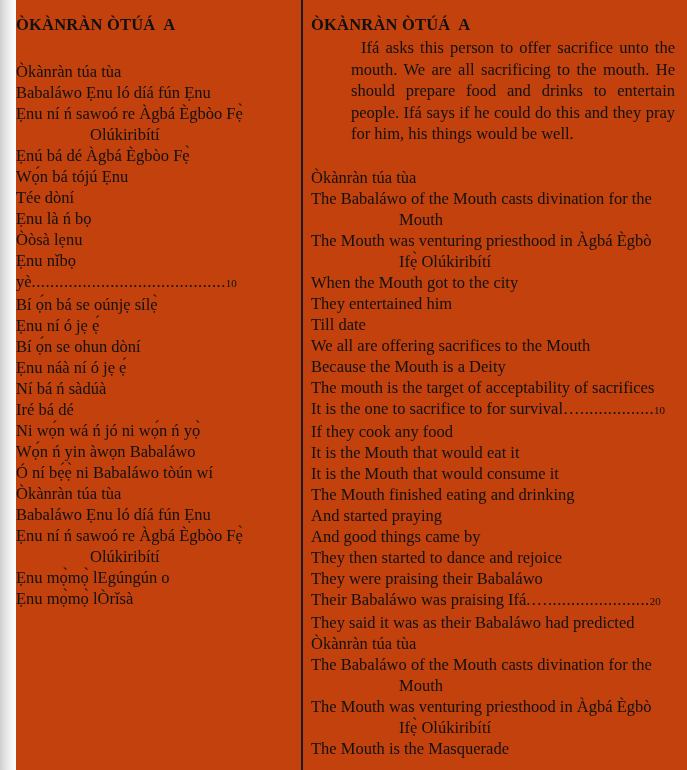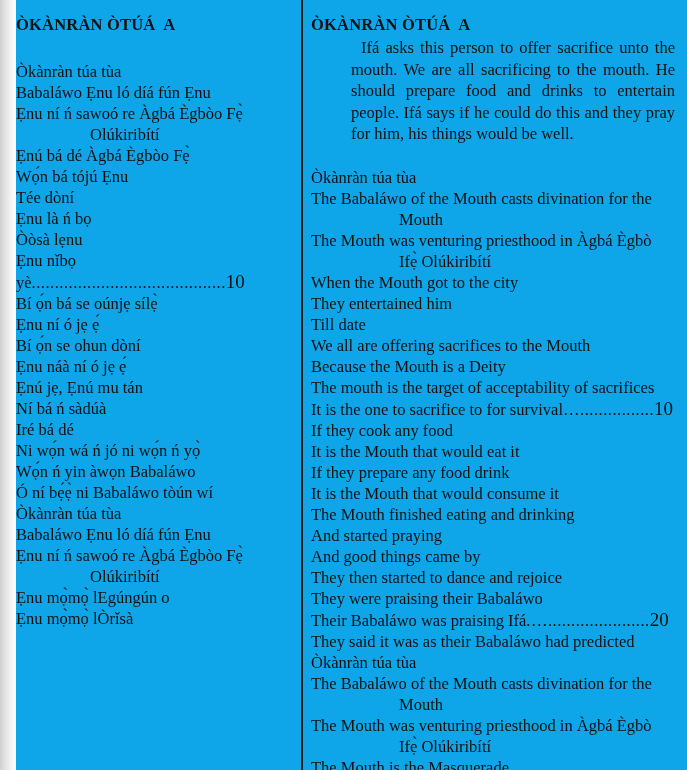--- a/index.html
+++ b/index.html
@@ -12,21 +12,21 @@
     height: 770px;
     overflow: hidden;
     font-family: "Liberation Serif", "DejaVu Serif", serif;
     color: #111111;
   }
   .page {
     position: relative;
     width: 687px;
     height: 770px;
     box-sizing: border-box;
-    background: #0ea5e9;
+    background: #c2410c;
   }
   
   .scan-shadow {
     position: absolute;
     top: 0;
     left: 0;
     width: 16px;
     height: 770px;
     background: linear-gradient(to right, #cfcfcf 0%, #e4e4e4 35%, #f6f6f6 75%, #ffffff 100%);
     pointer-events: none;
@@ -95,21 +95,21 @@
   }
   .vline.wrap2 {
     text-align: justify;
     text-justify: inter-word;
   }
   .leader {
     letter-spacing: 0.5px;
   }
   .gap-left { height: 24px; }
   .gap-right { height: 22px; }
-  .num { font-size: 19px; }
+  .num { font-size: 11px; }
 </style>
 </head>
 <body>
 
 <div class="page">
 
   <div class="scan-shadow"></div>
 
   <div class="columns">
 
@@ -124,21 +124,20 @@
           <div class="vline"><span>Ẹnú bá dé Àgbá Ègbòo Fẹ̀</span></div>
           <div class="vline"><span>Wọ́n bá tójú Ẹnu</span></div>
           <div class="vline"><span>Tée dòní</span></div>
           <div class="vline"><span>Ẹnu là ń bọ</span></div>
           <div class="vline"><span>Òòsà lẹnu</span></div>
           <div class="vline"><span>Ẹnu nǐbọ yè</span><span class="leader">..........................................</span><span class="num">10</span></div>
           <div class="vline"><span>Bí ọ́n bá se oúnjẹ sílẹ̀</span></div>
           <div class="vline"><span>Ẹnu ní ó jẹ ẹ́</span></div>
           <div class="vline"><span>Bí ọ́n se ohun dòní</span></div>
           <div class="vline"><span>Ẹnu náà ní ó jẹ ẹ́</span></div>
-          <div class="vline"><span>Ẹnú jẹ, Ẹnú mu tán</span></div>
           <div class="vline"><span>Ní bá ń sàdúà</span></div>
           <div class="vline"><span>Iré bá dé</span></div>
           <div class="vline"><span>Ni wọ́n wá ń jó ni wọ́n ń yọ̀</span></div>
           <div class="vline"><span>Wọ́n ń yin àwọn Babaláwo</span></div>
           <div class="vline"><span>Ó ní bẹ́ẹ̀ ni Babaláwo tòún wí</span></div>
           <div class="vline"><span>Òkànràn túa tùa</span></div>
           <div class="vline"><span>Babaláwo Ẹnu ló díá fún Ẹnu</span></div>
           <div class="vline"><span>Ẹnu ní ń sawoó re Àgbá Ègbòo Fẹ̀</span></div>
           <div class="vline indent"><span>Olúkiribítí</span></div>
           <div class="vline"><span>Ẹnu mọ̀mọ̀ lEgúngún o</span></div>
@@ -160,21 +159,20 @@
           <div class="vline indent-r"><span>Ifẹ̀ Olúkiribítí</span></div>
           <div class="vline"><span>When the Mouth got to the city</span></div>
           <div class="vline"><span>They entertained him</span></div>
           <div class="vline"><span>Till date</span></div>
           <div class="vline"><span>We all are offering sacrifices to the Mouth</span></div>
           <div class="vline"><span>Because the Mouth is a Deity</span></div>
           <div class="vline"><span>The mouth is the target of acceptability of sacrifices</span></div>
           <div class="vline"><span>It is the one to sacrifice to for survival</span><span class="leader">…................</span><span class="num">10</span></div>
           <div class="vline"><span>If they cook any food</span></div>
           <div class="vline"><span>It is the Mouth that would eat it</span></div>
-          <div class="vline"><span>If they prepare any food drink</span></div>
           <div class="vline"><span>It is the Mouth that would consume it</span></div>
           <div class="vline"><span>The Mouth finished eating and drinking</span></div>
           <div class="vline"><span>And started praying</span></div>
           <div class="vline"><span>And good things came by</span></div>
           <div class="vline"><span>They then started to dance and rejoice</span></div>
           <div class="vline"><span>They were praising their Babaláwo</span></div>
           <div class="vline"><span>Their Babaláwo was praising Ifá</span><span class="leader">.…......................</span><span class="num">20</span></div>
           <div class="vline"><span>They said it was as their Babaláwo had predicted</span></div>
           <div class="vline"><span>Òkànràn túa tùa</span></div>
           <div class="vline wrap2"><span>The Babaláwo of the Mouth casts divination for the</span></div>

